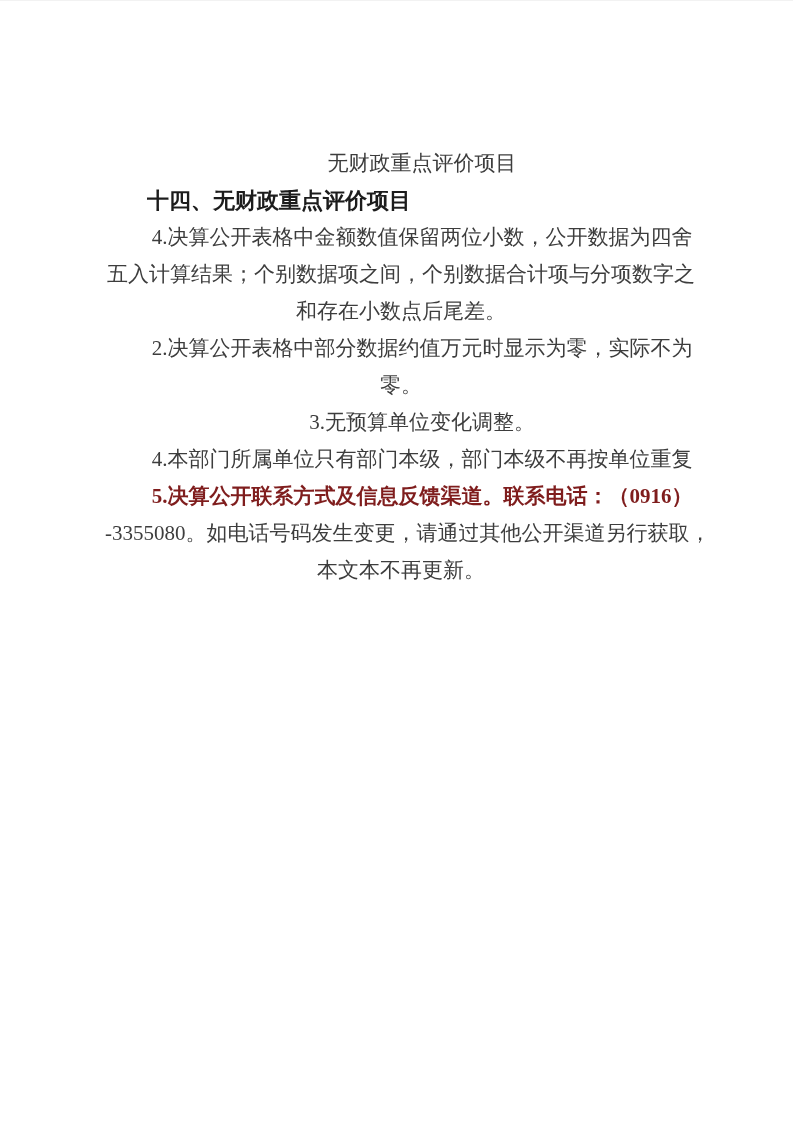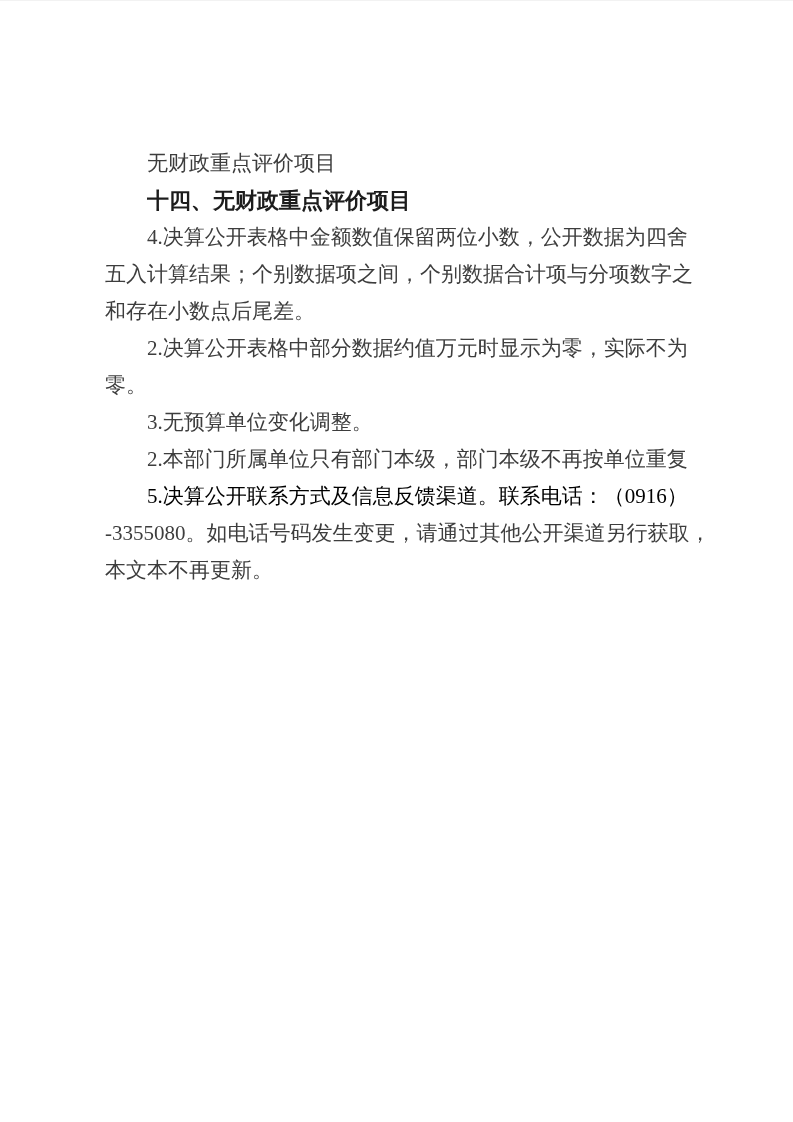--- a/index.html
+++ b/index.html
@@ -21,20 +21,21 @@
     top: 144px;
     left: 105px;
     width: 592px;
   }
   .line {
     font-family: "Liberation Serif", "DejaVu Serif", serif;
     font-size: 21px;
     line-height: 37px;
     color: #3d3d3d;
     white-space: nowrap;
+    text-align: center;
   }
   .indent {
     padding-left: 42px; 
   }
   .heading {
     font-family: "Liberation Sans", "DejaVu Sans", sans-serif;
     font-weight: 700;
     font-size: 22px;
     line-height: 37px;
     color: #1c1c1c;
@@ -51,20 +52,20 @@
 
     <div class="heading indent" style="color: rgb(28, 28, 28);">十四、无财政重点评价项目</div>
 
     <div id="paragraphs">
         <div class="line indent" style="color: rgb(61, 61, 61);">4.决算公开表格中金额数值保留两位小数，公开数据为四舍</div>
         <div class="line" style="color: rgb(61, 61, 61);">五入计算结果；个别数据项之间，个别数据合计项与分项数字之</div>
         <div class="line" style="color: rgb(61, 61, 61);">和存在小数点后尾差。</div>
         <div class="line indent" style="color: rgb(61, 61, 61);">2.决算公开表格中部分数据约值万元时显示为零，实际不为</div>
         <div class="line" style="color: rgb(61, 61, 61);">零。</div>
         <div class="line indent" style="color: rgb(61, 61, 61);">3.无预算单位变化调整。</div>
-        <div class="line indent" style="color: rgb(61, 61, 61);">2.本部门所属单位只有部门本级，部门本级不再按单位重复</div>
-        <div class="line indent" style="color: #000000;">5.决算公开联系方式及信息反馈渠道。联系电话：（0916）</div>
+        <div class="line indent" style="color: rgb(61, 61, 61);">4.本部门所属单位只有部门本级，部门本级不再按单位重复</div>
+        <div class="line indent" style="color: #7f1d1d; font-weight: bold;">5.决算公开联系方式及信息反馈渠道。联系电话：（0916）</div>
         <div class="line" style="color: rgb(61, 61, 61);">-3355080。如电话号码发生变更，请通过其他公开渠道另行获取，</div>
         <div class="line" style="color: rgb(61, 61, 61);">本文本不再更新。</div>
       </div>
 
   </div>
 </div>
 
 </body></html>

